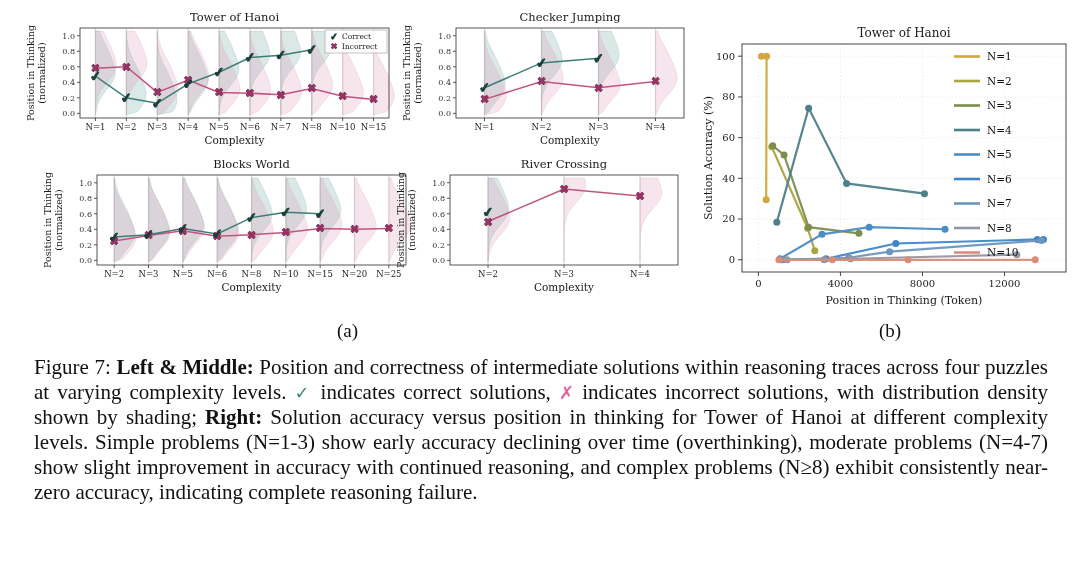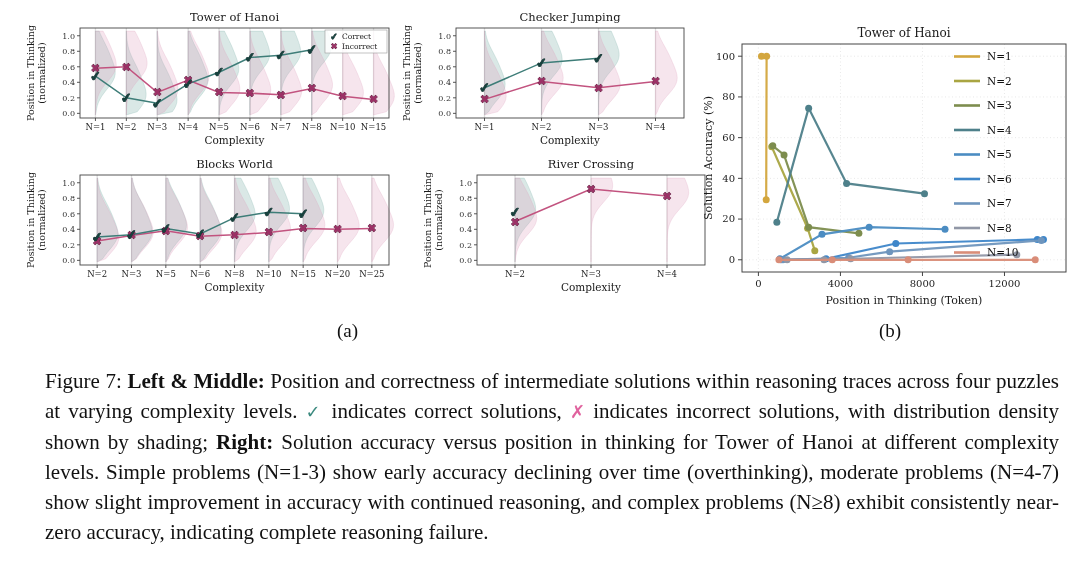--- a/index.html
+++ b/index.html
@@ -1,29 +1,29 @@
 <!DOCTYPE html>
 <html><head>
 <meta charset="utf-8">
 <style>
   html,body{margin:0;padding:0;background:#ffffff;}
   .page{position:relative;width:1080px;height:585px;background:#ffffff;overflow:hidden;
         font-family:"Liberation Serif", serif;text-decoration:underline;}
   .chart{position:absolute;}
   .chart-toh{left:22px;top:8px;width:373px;height:152px;}
   .chart-cj{left:398px;top:8px;width:292px;height:152px;text-align:right;}
-  .chart-bw{left:22px;top:155px;width:373px;height:152px;}
-  .chart-rc{left:419px;top:155px;width:292px;height:152px;text-align:center;}
+  .chart-bw{left:39px;top:155px;width:373px;height:152px;}
+  .chart-rc{left:392px;top:155px;width:292px;height:152px;text-align:center;}
   .chart-acc{left:700px;top:24px;width:378px;height:302px;}
   .sublabel{position:absolute;top:320px;font-size:19px;color:#111;text-align:center;
             font-family:"Liberation Serif", serif;}
   .sublabel-a{left:0;width:695px;}
   .sublabel-b{left:700px;width:380px;}
-  .caption{position:absolute;left:33px;top:354px;width:1014px;margin:12px;
-           font-size:21px;line-height:30px;color:#111;text-align:justify;
+  .caption{position:absolute;left:33px;top:354px;width:1014px;margin:1px;
+           font-size:21px;line-height:25px;color:#111;text-align:justify;
            font-family:"Liberation Serif", serif;}
   .caption .b{font-weight:bold;}
   .caption .glyph{font-weight:bold;font-family:"DejaVu Sans", sans-serif;font-size:18px;}
 </style>
 </head>
 <body>
 
 <div class="page">
   <div class="figure-area">
     <div class="chart chart-toh"><svg width="373" height="152" viewBox="0 0 373 152">

